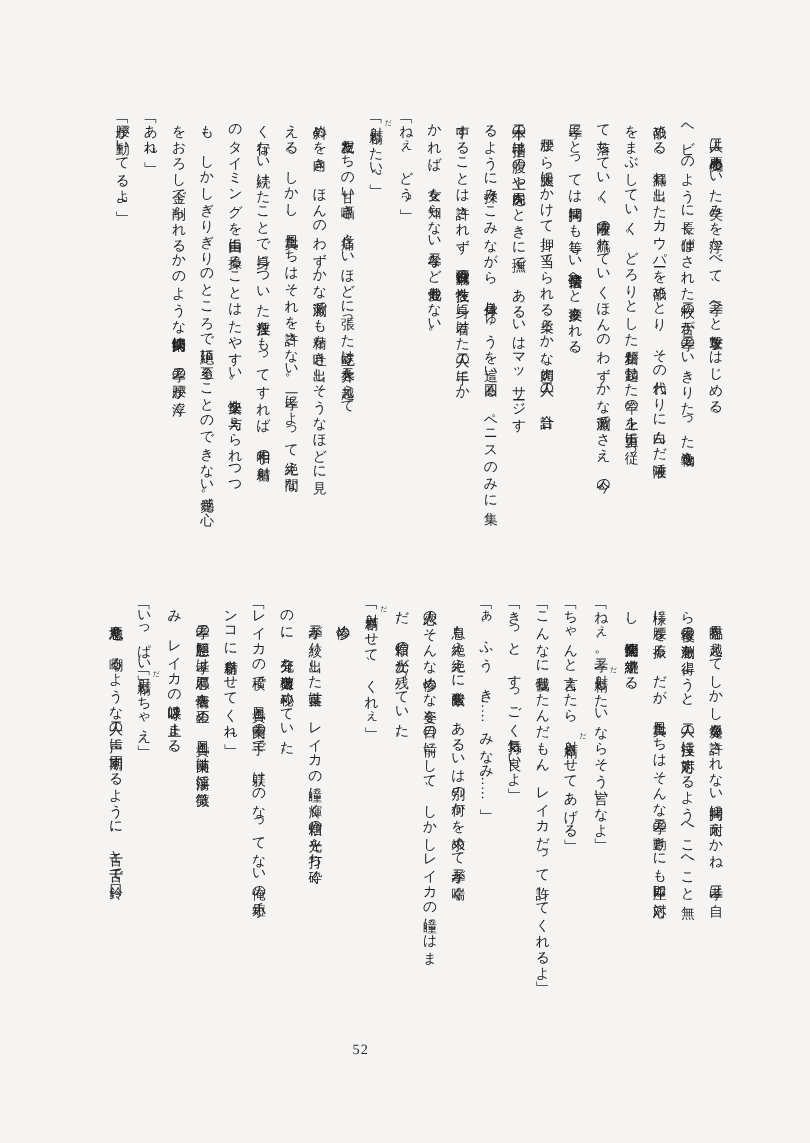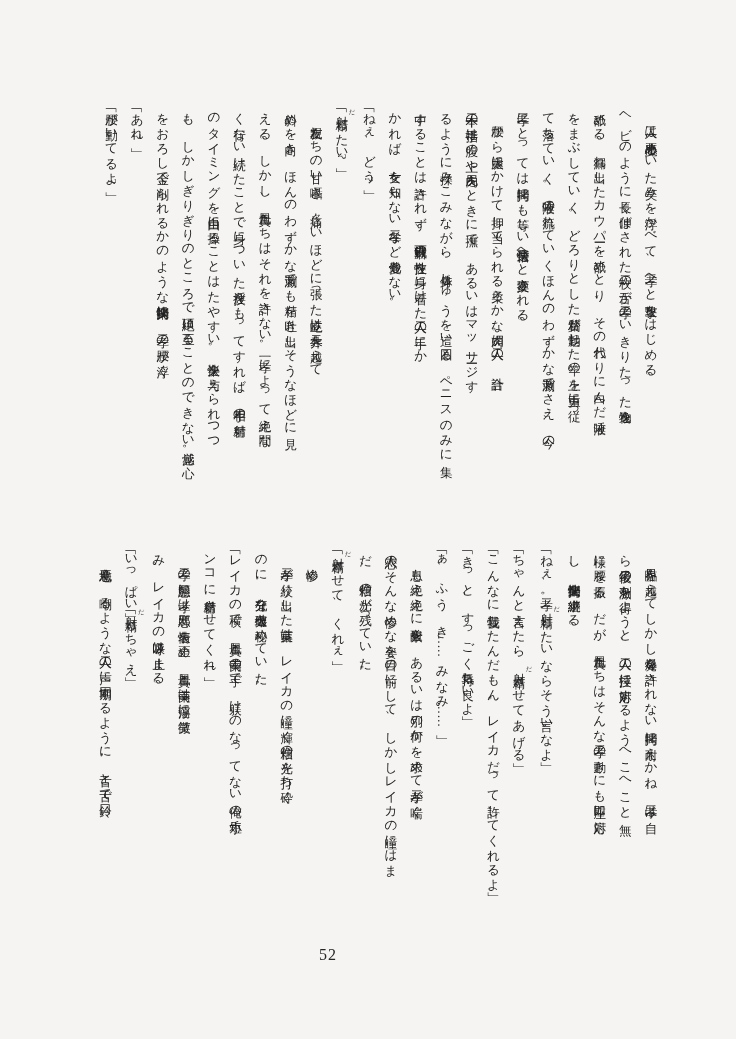--- a/index.html
+++ b/index.html
@@ -38,21 +38,21 @@
     font-size: 6.2px;
     letter-spacing: 0;
     color: #2b2b2b;
   }
   .page-number {
     position: absolute;
     top: 946px;
     left: 0;
     width: 656px;
     text-align: center;
-    font-size: 16px;
+    font-size: 13px;
     letter-spacing: 1px;
     color: #262626;
   }
 </style>
 </head>
 <body>
 
 <div class="page">
   <div class="band" id="band-top">
       <p>　二人は小悪魔めいた笑みを浮かべて、孝二へと攻撃をはじめる。</p>

